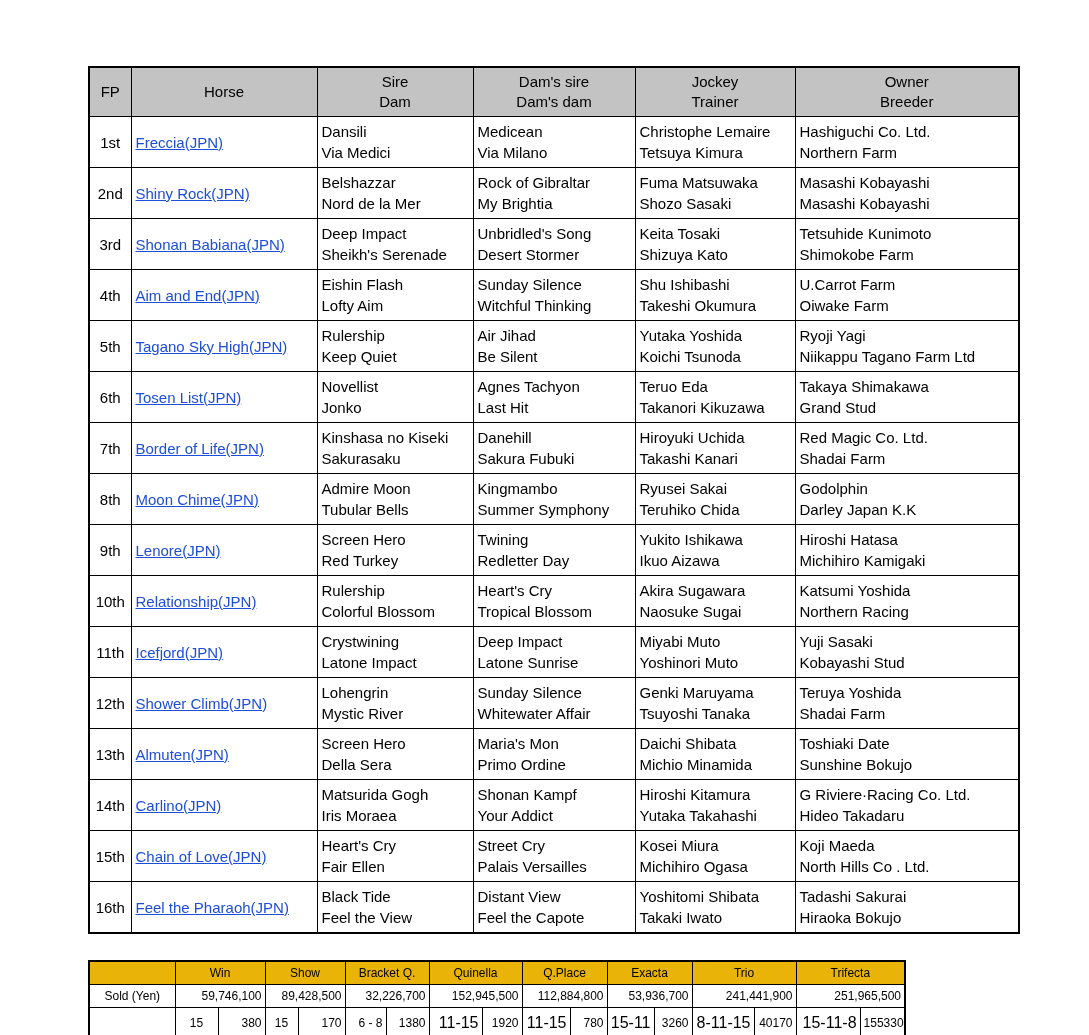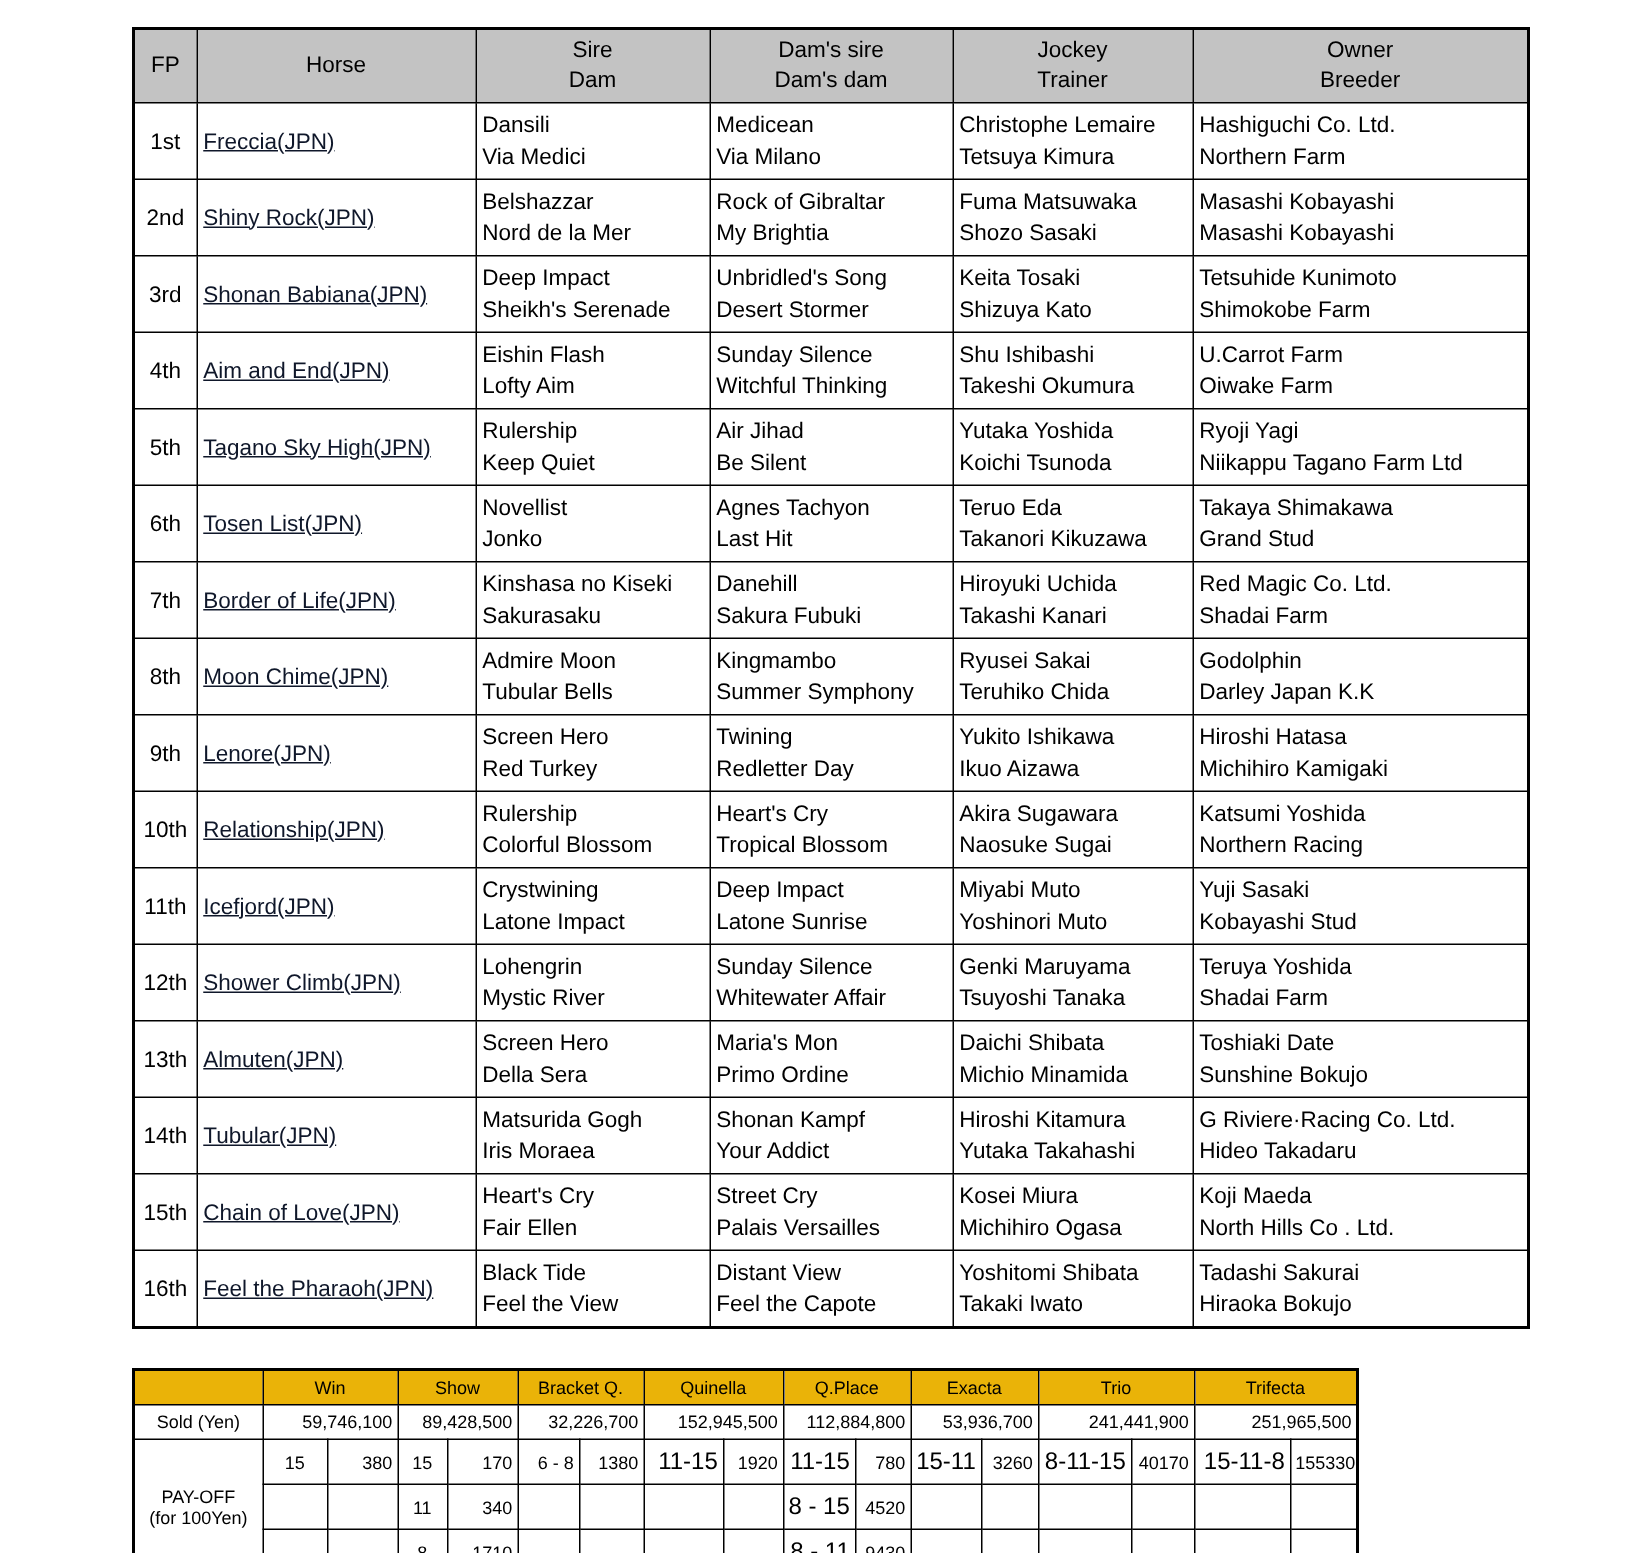--- a/index.html
+++ b/index.html
@@ -4,36 +4,36 @@
 <style>
   html, body { margin: 0; padding: 0; }
   body {
     width: 1089px;
     min-height: 1035px;
     background: #ffffff;
     color: #000000;
     font-family: "Liberation Sans", sans-serif;
   }
   .page { padding: 18px 0 0 88px; }
-  table { border-collapse: collapse; table-layout: fixed; }
+  table { border-collapse: collapse; table-layout: fixed; margin-top: 48px; }
 
   
   .results { width: 930px; border: 2px solid #000; font-size: 15px; }
   .results th, .results td { border: 1px solid #000; padding: 2px 4px; vertical-align: middle; overflow: hidden; }
   .results thead th {
     background: #c3c3c3;
     font-weight: normal;
     text-align: center;
     height: 44px;
     line-height: 20px;
     white-space: pre-line;
   }
   .results td { line-height: 21px; height: 46px; }
   .results td.fp { text-align: center; padding: 2px 1px; }
-  a.horse-link { color: #0f172a; text-decoration: underline; cursor: pointer; }
+  a.horse-link { color: #1d4ed8; text-decoration: underline; cursor: pointer; }
 
   
   .payout { width: 816px; border: 2px solid #000; font-size: 12px; margin-top: 26px; }
   .payout th, .payout td { border: 1px solid #000; padding: 1px 3px; overflow: hidden; vertical-align: middle; }
   .payout thead th { font-weight: normal; text-align: center; height: 20px; background: #eab308; }
   .payout .plabel { text-align: center; white-space: pre-line; line-height: 14px; margin-left: 36px; }
   .payout td.sold { text-align: right; height: 20px; }
   .payout td.pc { text-align: right; }
   .payout td.pc.right { text-align: center; }
   .payout td.pc.big { font-size: 16px; }
@@ -351,21 +351,21 @@
       <div>Michio Minamida</div>
     </td>
     <td>
       <div>Toshiaki Date</div>
       <div>Sunshine Bokujo</div>
     </td>
   </tr>
         <tr>
     <td class="fp">14th</td>
     <td>
-      <a class="horse-link" href="#">Tubular(JPN)</a>
+      <a class="horse-link" href="#">Carlino(JPN)</a>
     </td>
     <td>
       <div>Matsurida Gogh</div>
       <div>Iris Moraea</div>
     </td>
     <td>
       <div>Shonan Kampf</div>
       <div>Your Addict</div>
     </td>
     <td>

